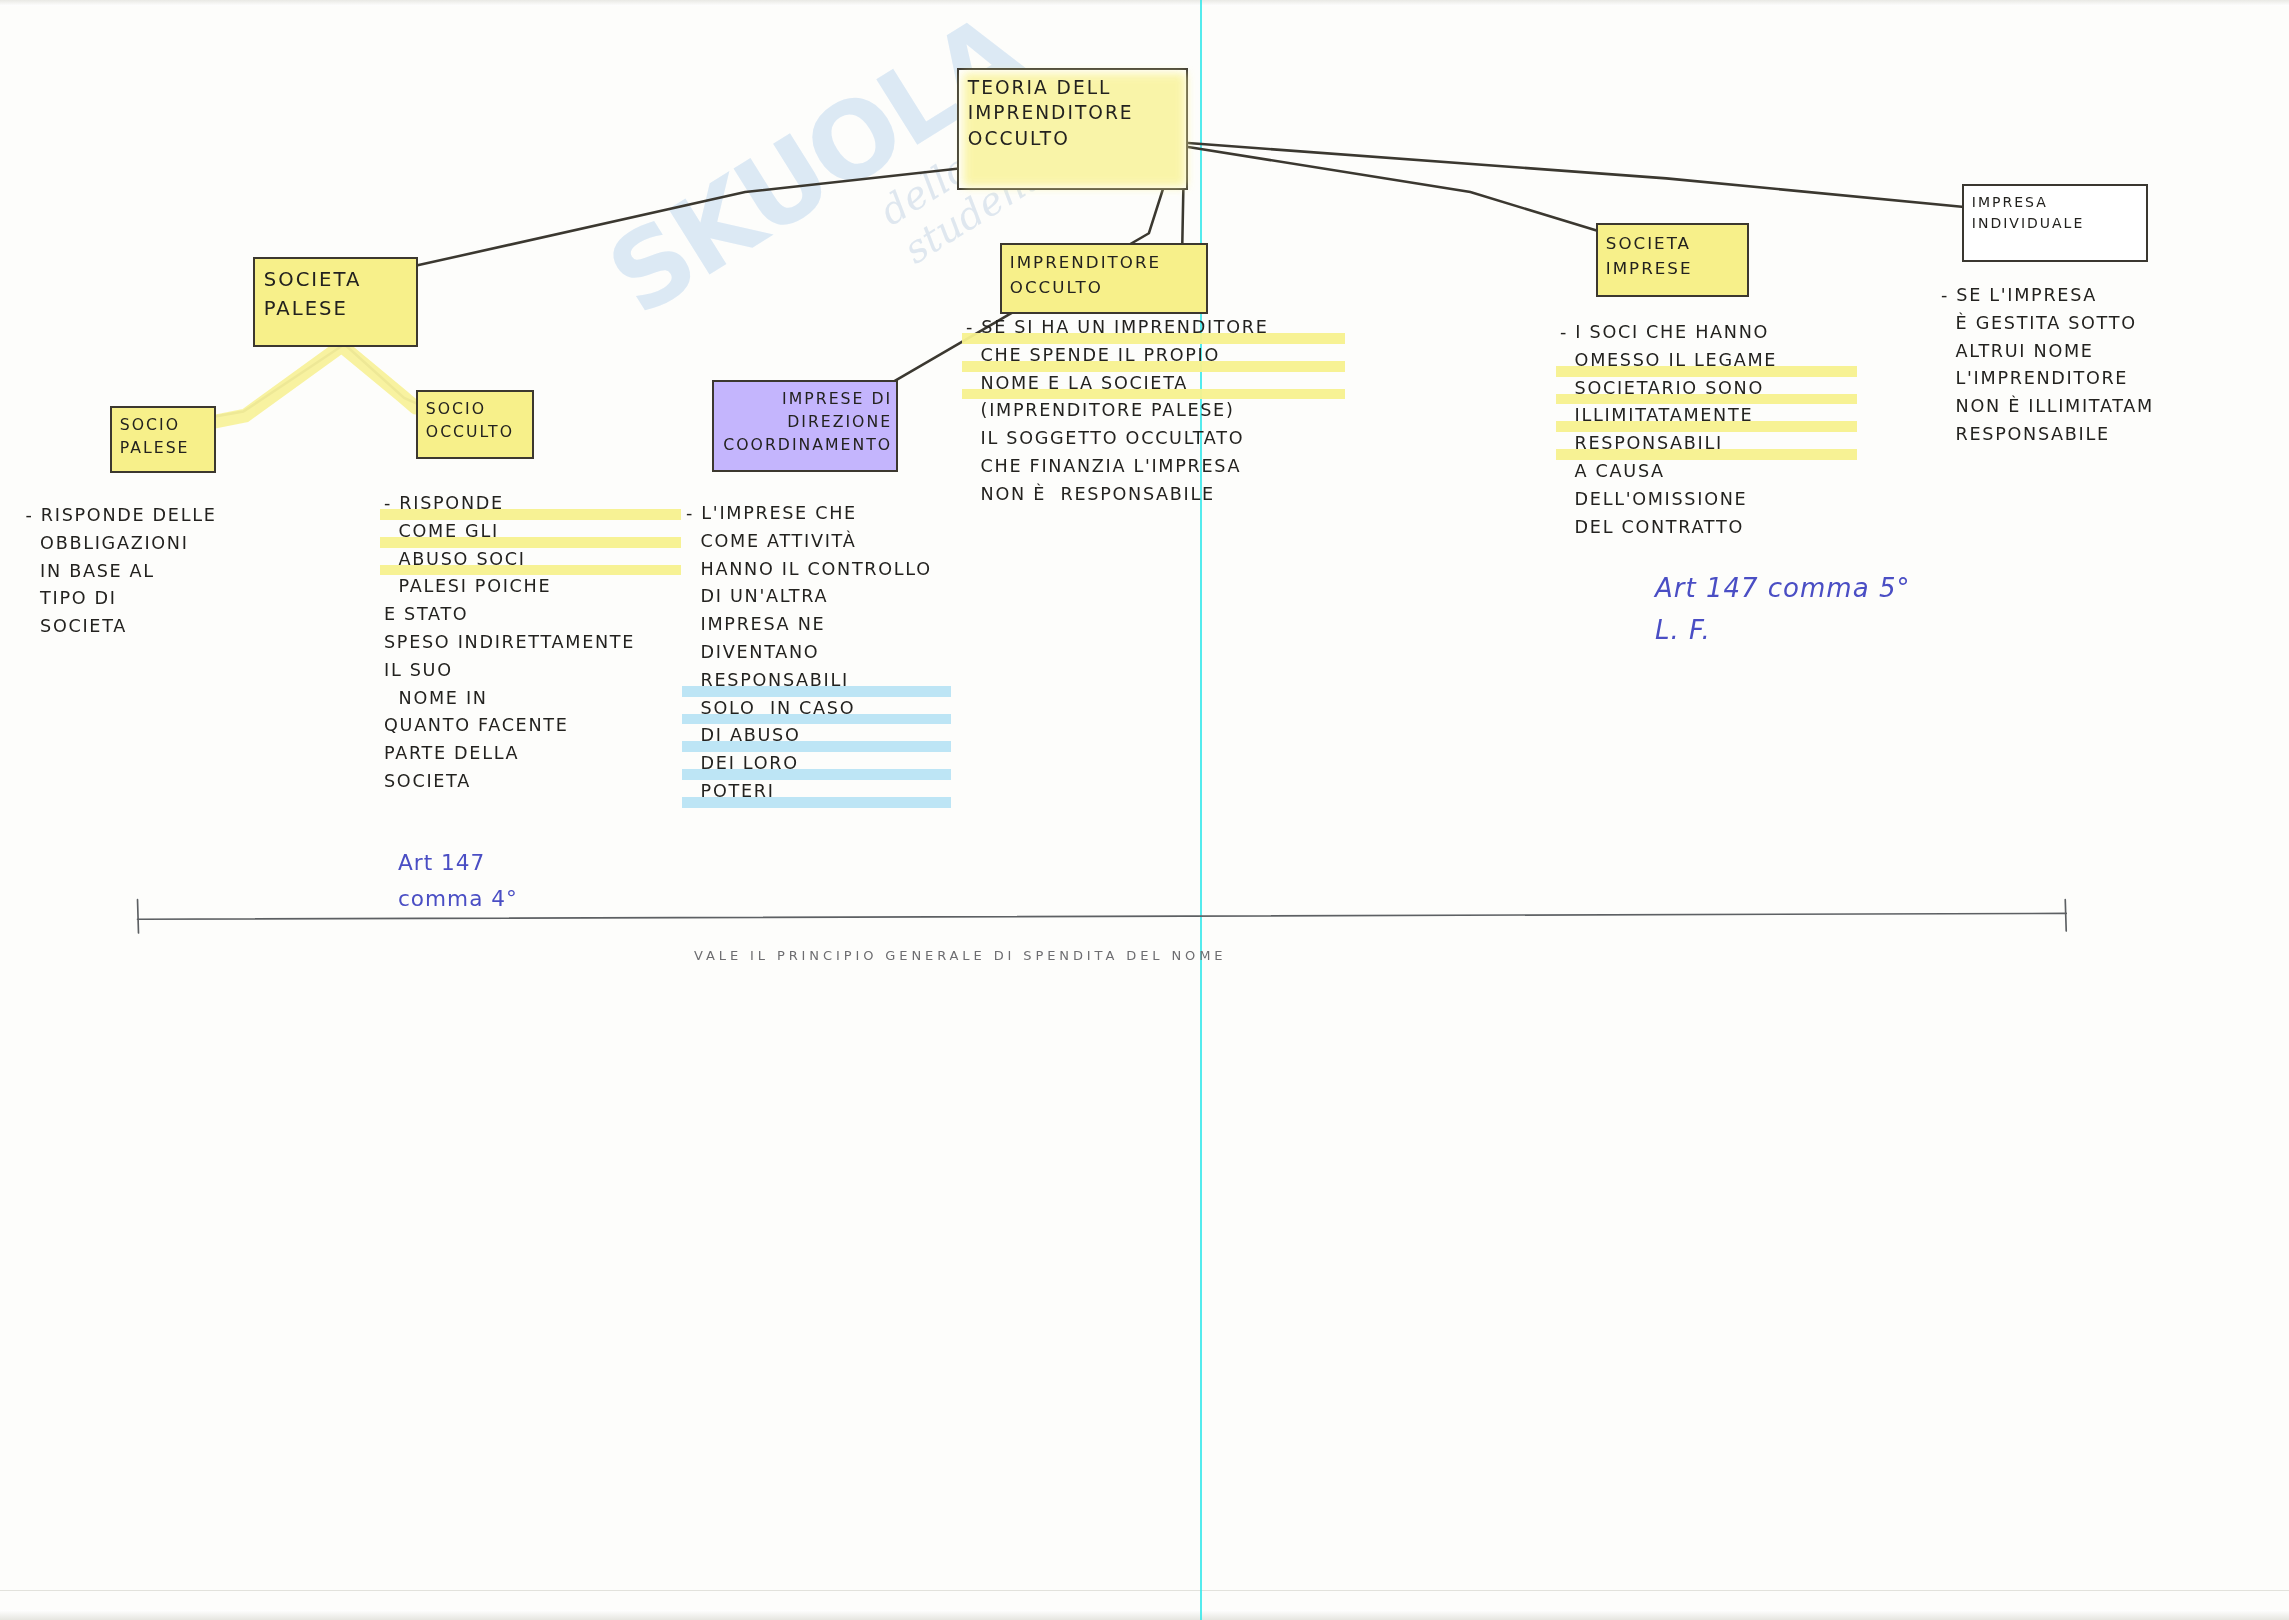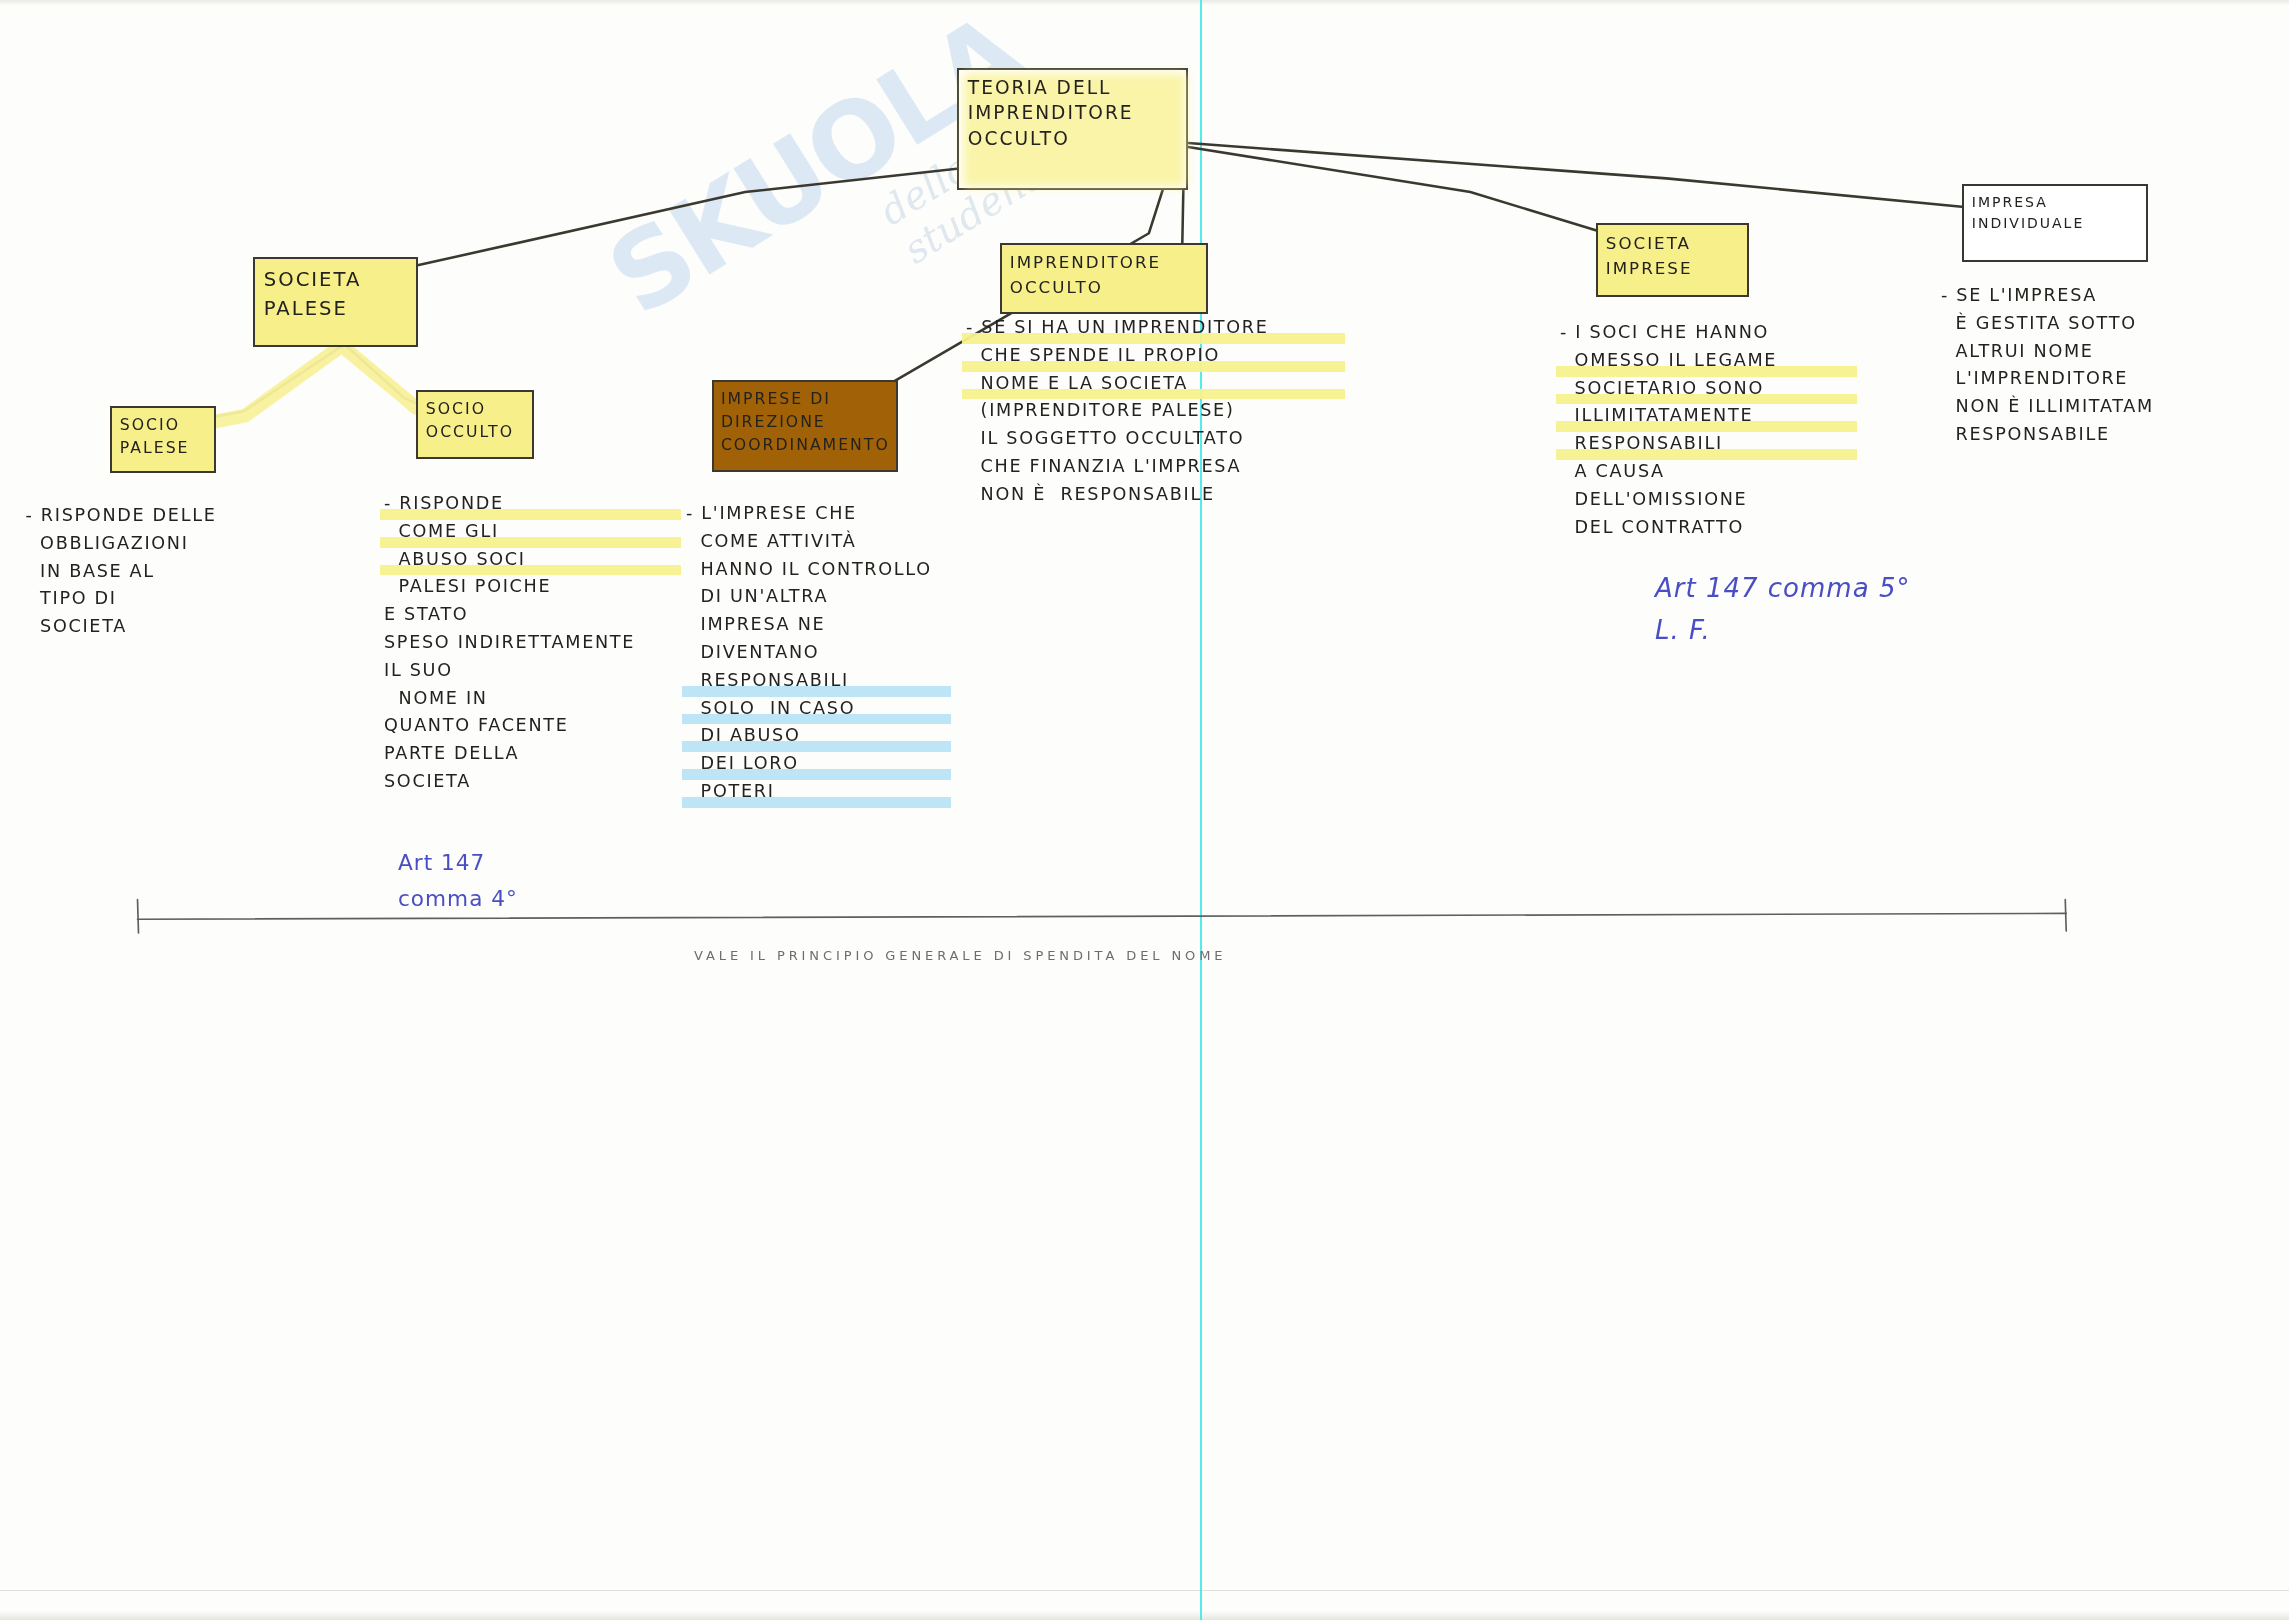--- a/index.html
+++ b/index.html
@@ -33,21 +33,21 @@
       letter-spacing:1.6px;line-height:1.02;}
   .hw-blue{color:#4a4ec4;}
   .hw-light{color:#5a5a5a;}
 
   
   .node{position:absolute;box-sizing:border-box;
      border:2.9px solid #3a3730;background:#ffffff;}
   .node .label{position:absolute;left:8.8px;top:5.9px;right:3.9px;
      font-size:18.6px;letter-spacing:2px;line-height:1.35;}
   .node.yellow{background:#f7f08a;border-color:#3c382f;}
-  .node.cyan{background:#a16207;border-color:#3c382f;}
+  .node.cyan{background:#c4b5fd;border-color:#3c382f;text-align:right;}
   .hl-glow{position:absolute;background:#f9f39a;filter:blur(4.9px);opacity:.85;}
 
   
   .note{position:absolute;font-size:17.6px;letter-spacing:1.7px;line-height:1.58;}
   .note .ln{white-space:pre;position:relative;display:block;}
   .note .ln.hi::before{content:"";position:absolute;left:-3.9px;right:8%;
      bottom:-2px;height:10.8px;background:#f7f18e;opacity:.95;z-index:-1;}
   .note .ln.hc::before{content:"";position:absolute;left:-3.9px;right:10%;
      bottom:-2px;height:10.8px;background:#b9e4f4;opacity:.95;z-index:-1;}
   .note .ln{z-index:1;}

